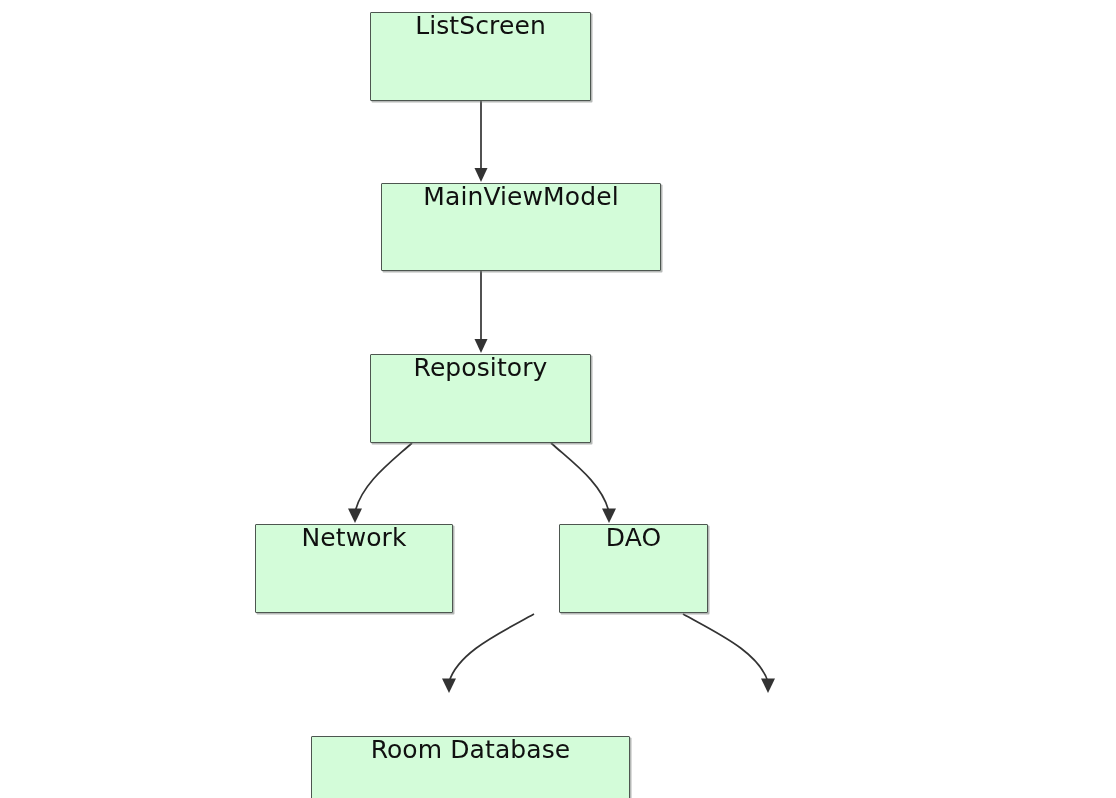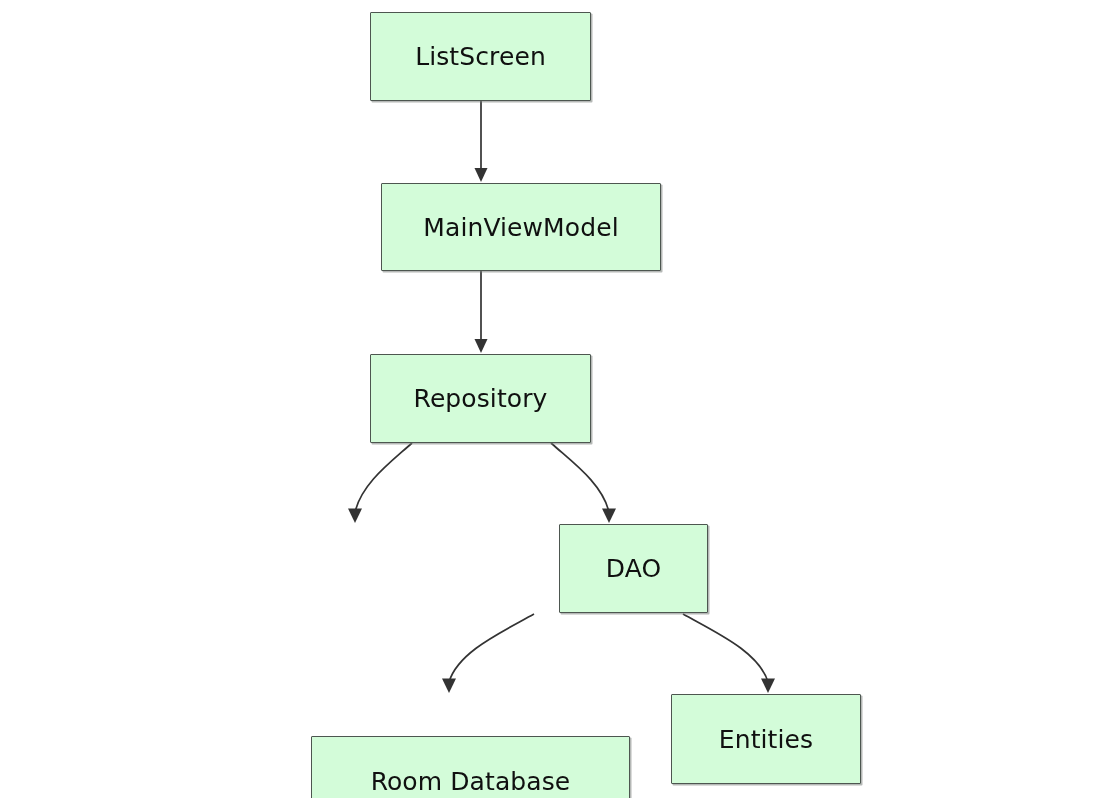--- a/index.html
+++ b/index.html
@@ -28,21 +28,21 @@
     height: 798px;
     pointer-events: none;
   }
   .node {
     position: absolute;
     box-sizing: border-box;
     background: #d3fcd9;
     border: 1.6px solid #4d5650;
     border-radius: 1px;
     display: flex;
-    align-items: center;
+    align-items: flex-start;
     justify-content: center;
     box-shadow: 1.5px 1.5px 0 rgba(120,125,122,0.55);
   }
   .node-label {
     font-size: 25px;
     line-height: 1;
     color: #101010;
     font-weight: 400;
     letter-spacing: 0.1px;
     white-space: nowrap;
@@ -102,26 +102,26 @@
   </div>
 
   <div class="node" style="left:341px; top:183px; width:280px; height:88px;margin-left:40px;">
     <span class="node-label">MainViewModel</span>
   </div>
 
   <div class="node" style="left:370px; top:354px; width:221px; height:89px;">
     <span class="node-label">Repository</span>
   </div>
 
+  <div class="node" style="left:255px; top:524px; width:198px; height:89px;">
+    <span class="node-label">Network</span>
+  </div>
 
   <div class="node" style="left:534px; top:524px; width:149px; height:89px;margin-left:25px;">
     <span class="node-label">DAO</span>
   </div>
 
   <div class="node" style="left:311px; top:736px; width:319px; height:90px;">
     <span class="node-label">Room Database</span>
   </div>
 
-  <div class="node" style="left:671px; top:694px; width:190px; height:90px;">
-    <span class="node-label">Entities</span>
-  </div>
 
 </div>
 
 </body></html>

